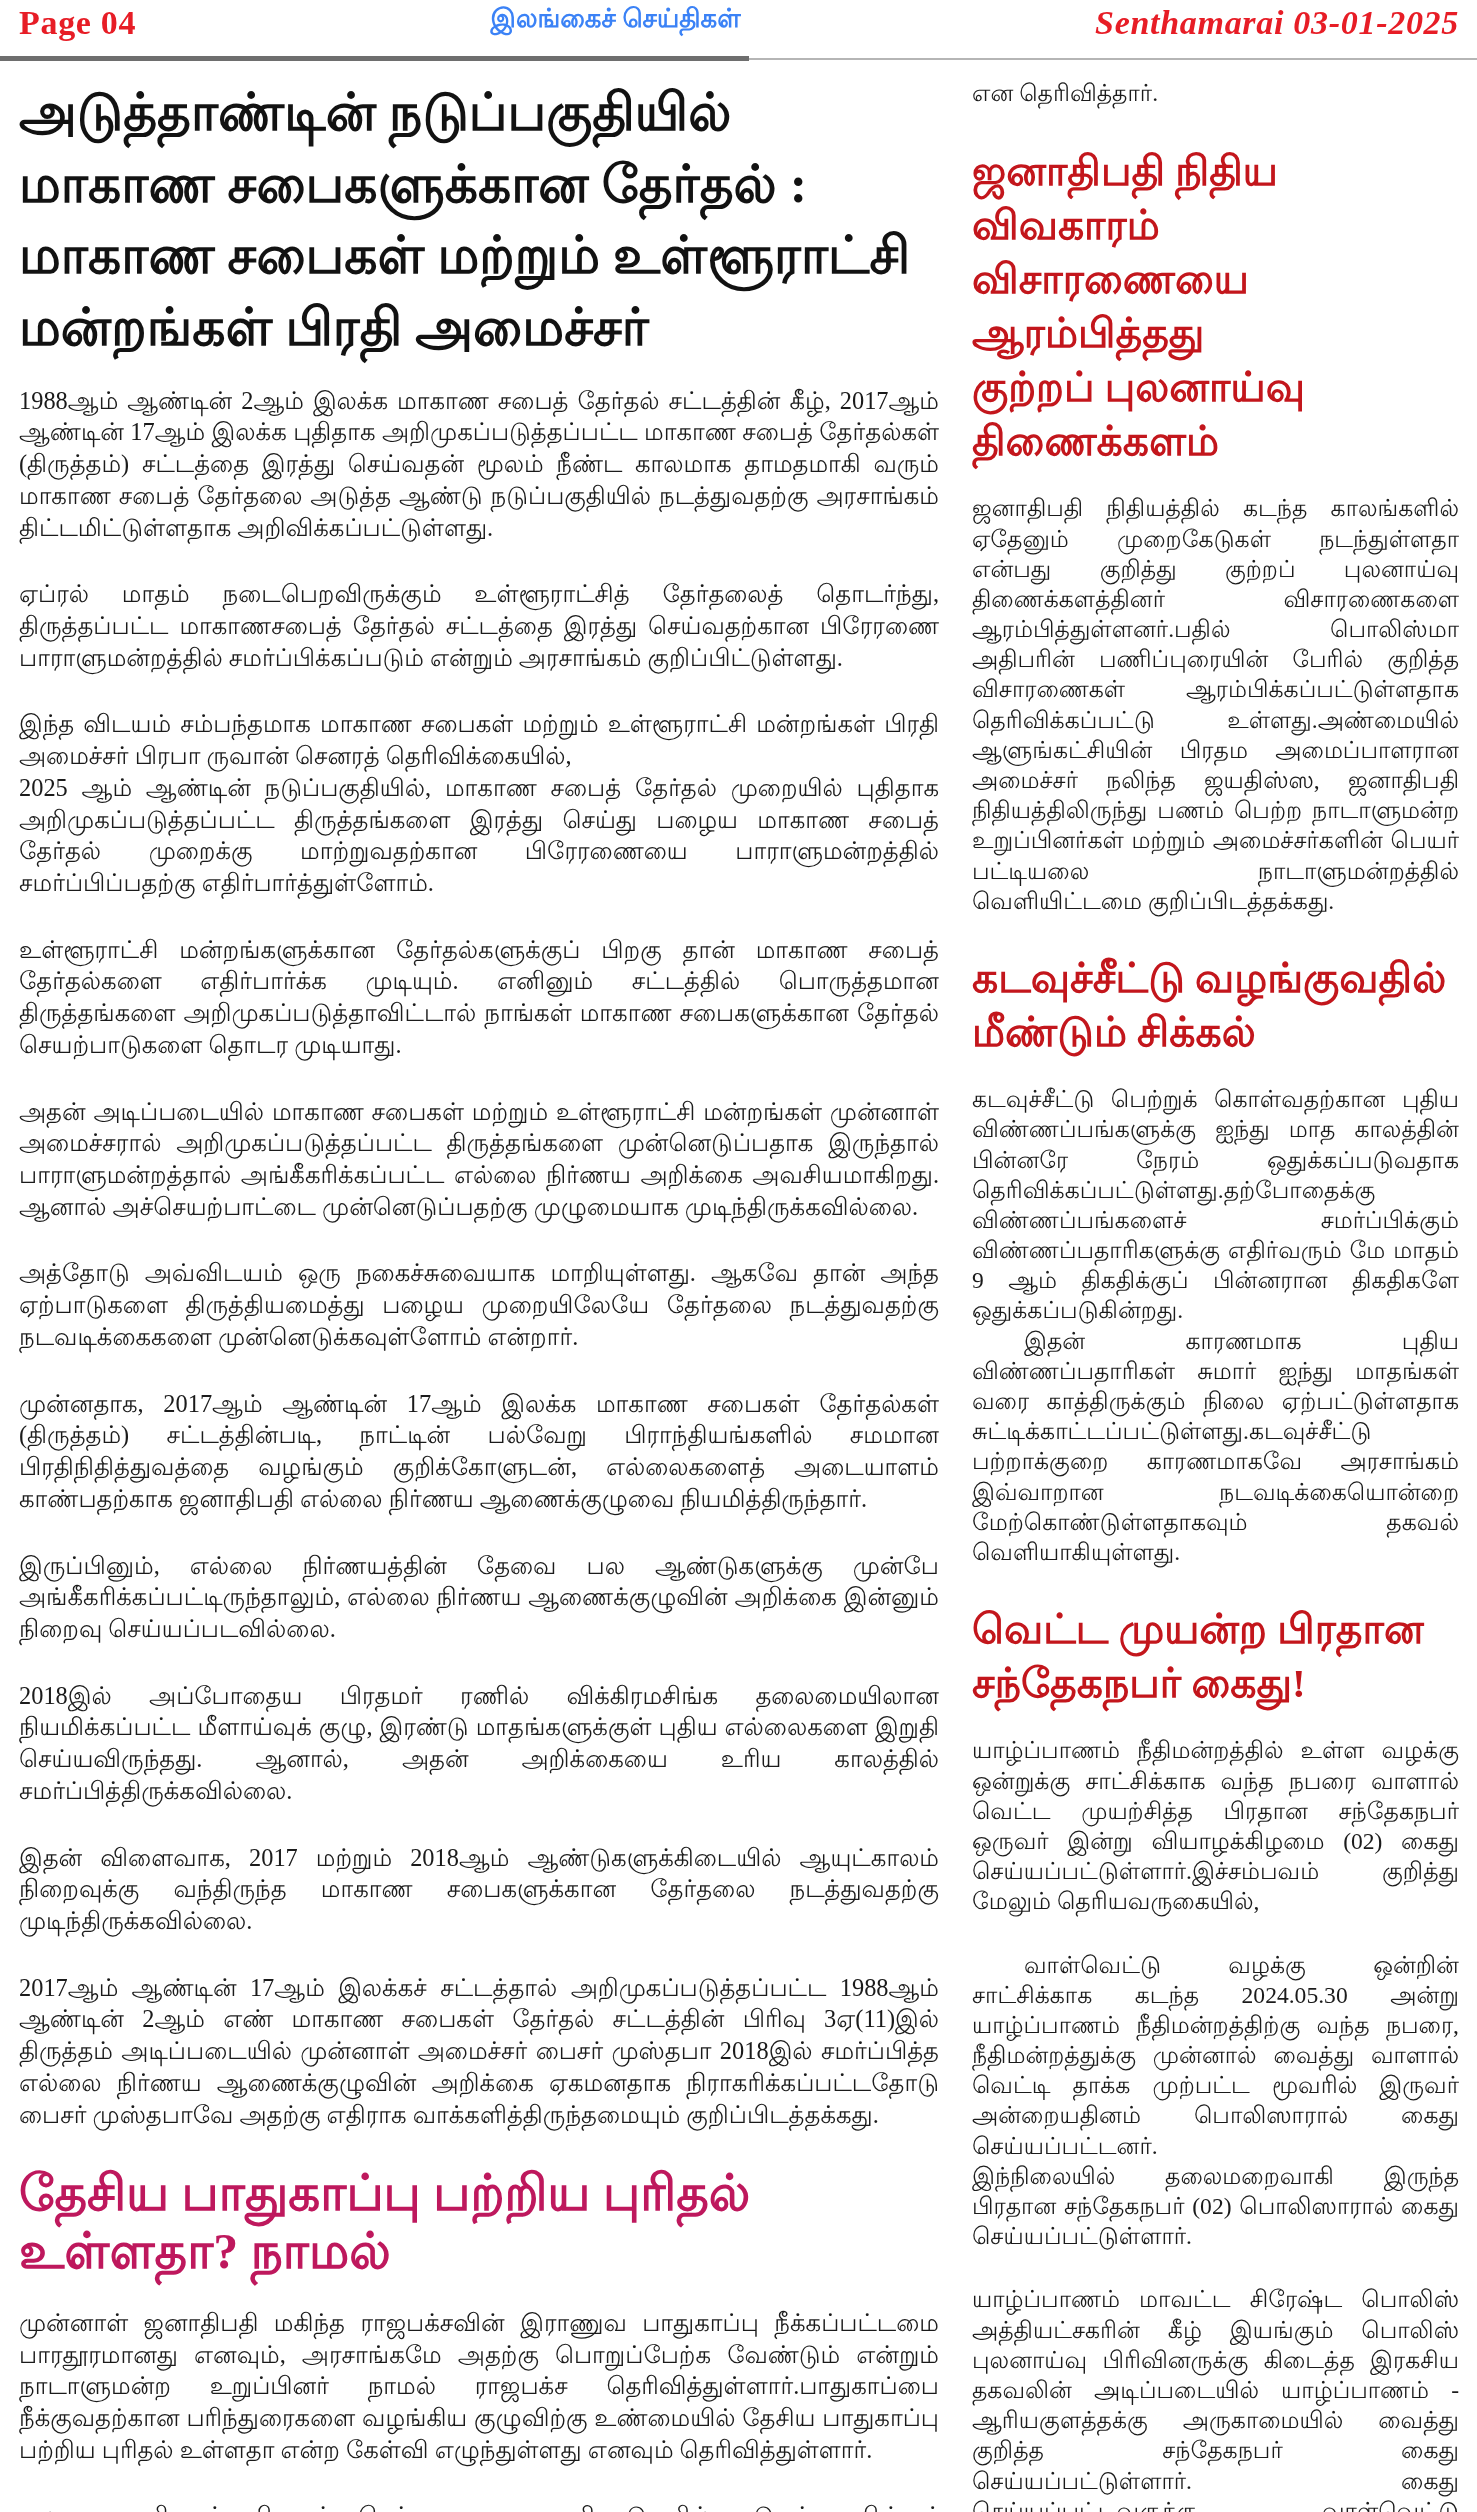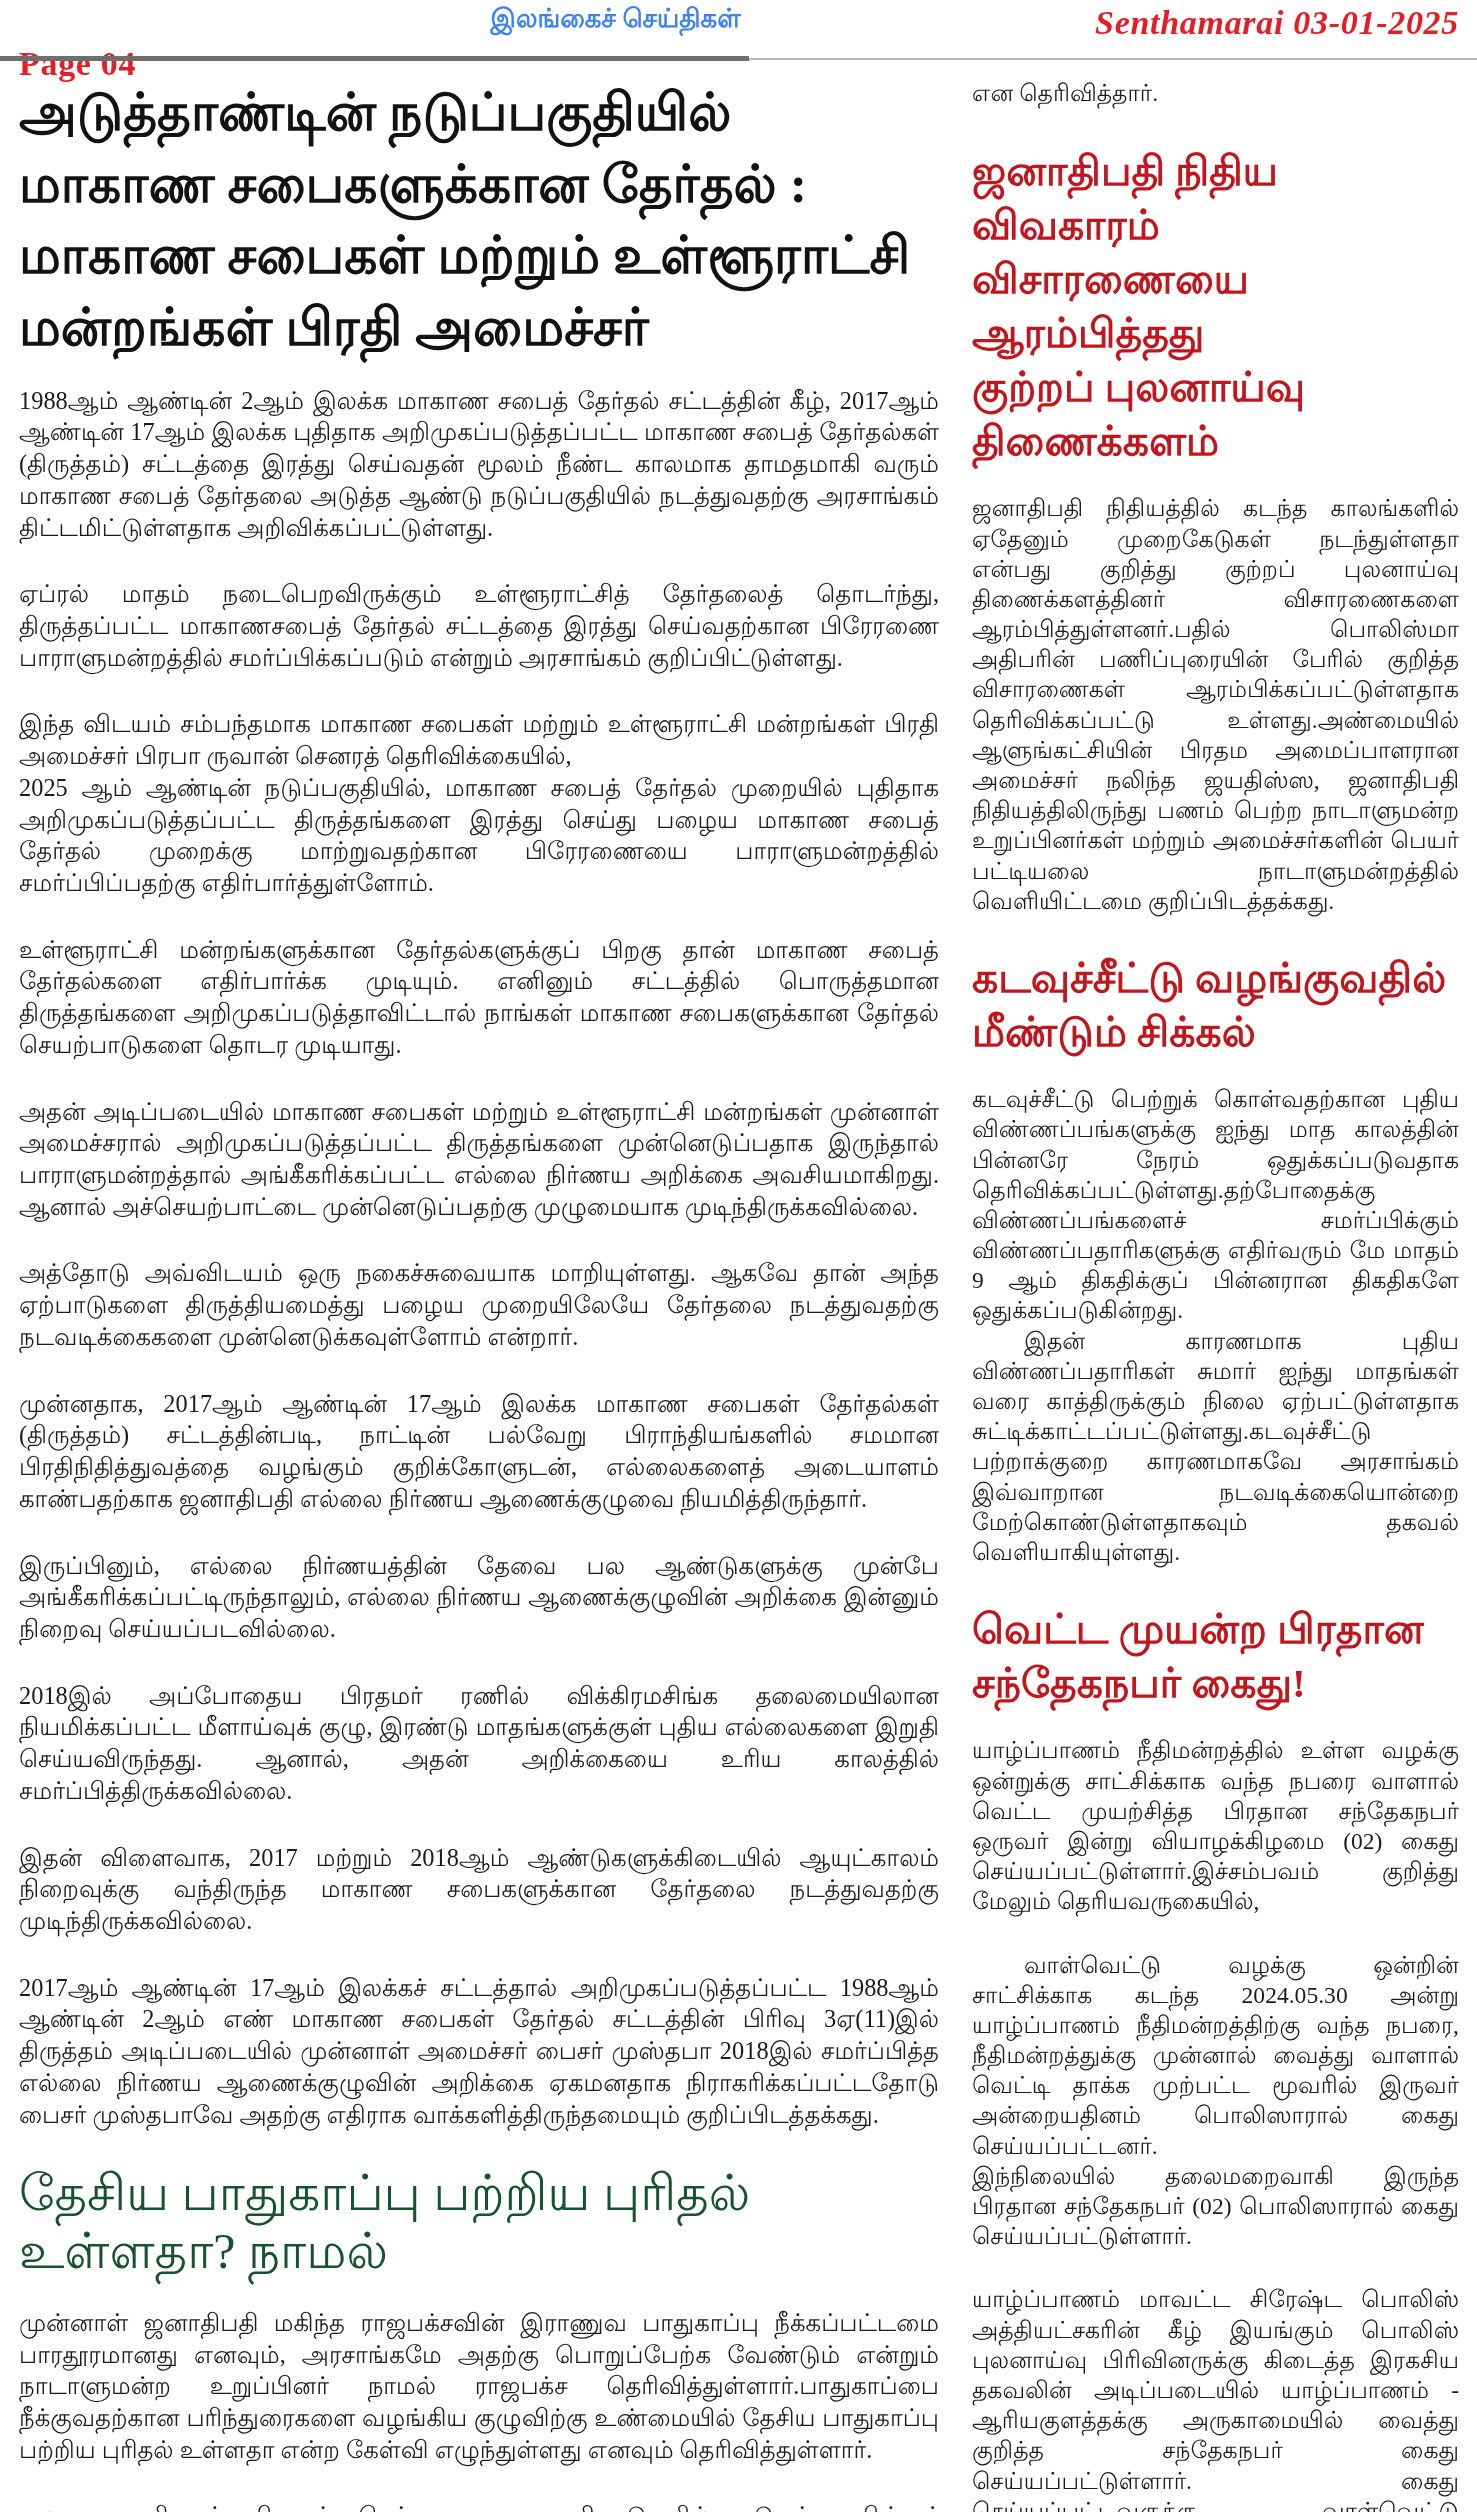--- a/index.html
+++ b/index.html
@@ -14,21 +14,21 @@
   .page { padding: 4.4px 19px 0 19px; box-sizing: border-box; }
 
   
   .masthead {
     display: flex;
     justify-content: space-between;
     align-items: flex-start;
     height: 49px;
   }
   .masthead .page-label {
-    font-size: 34px; font-weight: bold; color: #e71d26; letter-spacing: 0.7px; margin-top: 41px;
+    font-size: 34px; font-weight: bold; color: #e71d26; letter-spacing: 0.7px;
   }
   .masthead .center-title {
     font-size: 26px; font-weight: bold; color: #3b82f6;
   }
   .masthead .paper-date {
     font-size: 34px; font-weight: bold; color: #e71d26; letter-spacing: 0.7px; font-style: italic;
   }
   .header-rule {
     position: relative;
     height: 4.4px;
@@ -47,21 +47,21 @@
   .gutter    { width: 33px; }
   .col-right { flex: 1; }
 
   
   .headline-main {
     font-size: 52px; font-weight: bold; color: #121212;
     line-height: 1.38; white-space: pre-line; margin: 4.4px 0 20.7px 0;
     letter-spacing: 0px;
   }
   .headline-sub {
-    font-size: 50px; font-weight: normal; color: #14532d;
+    font-size: 50px; font-weight: bold; color: #be185d;
     line-height: 1.15; margin: 32.5px 0 26.6px 0;
   }
   .headline-red {
     font-size: 41px; font-weight: bold; color: #c3161c;
     line-height: 1.32; white-space: pre-line; text-align: left;
     margin: 35px 0 25px 0;
   }
 
   
   .col-left  p.para { font-size: 24.4px; line-height: 1.3; text-align: justify; margin: 0 0 35px 0; }

